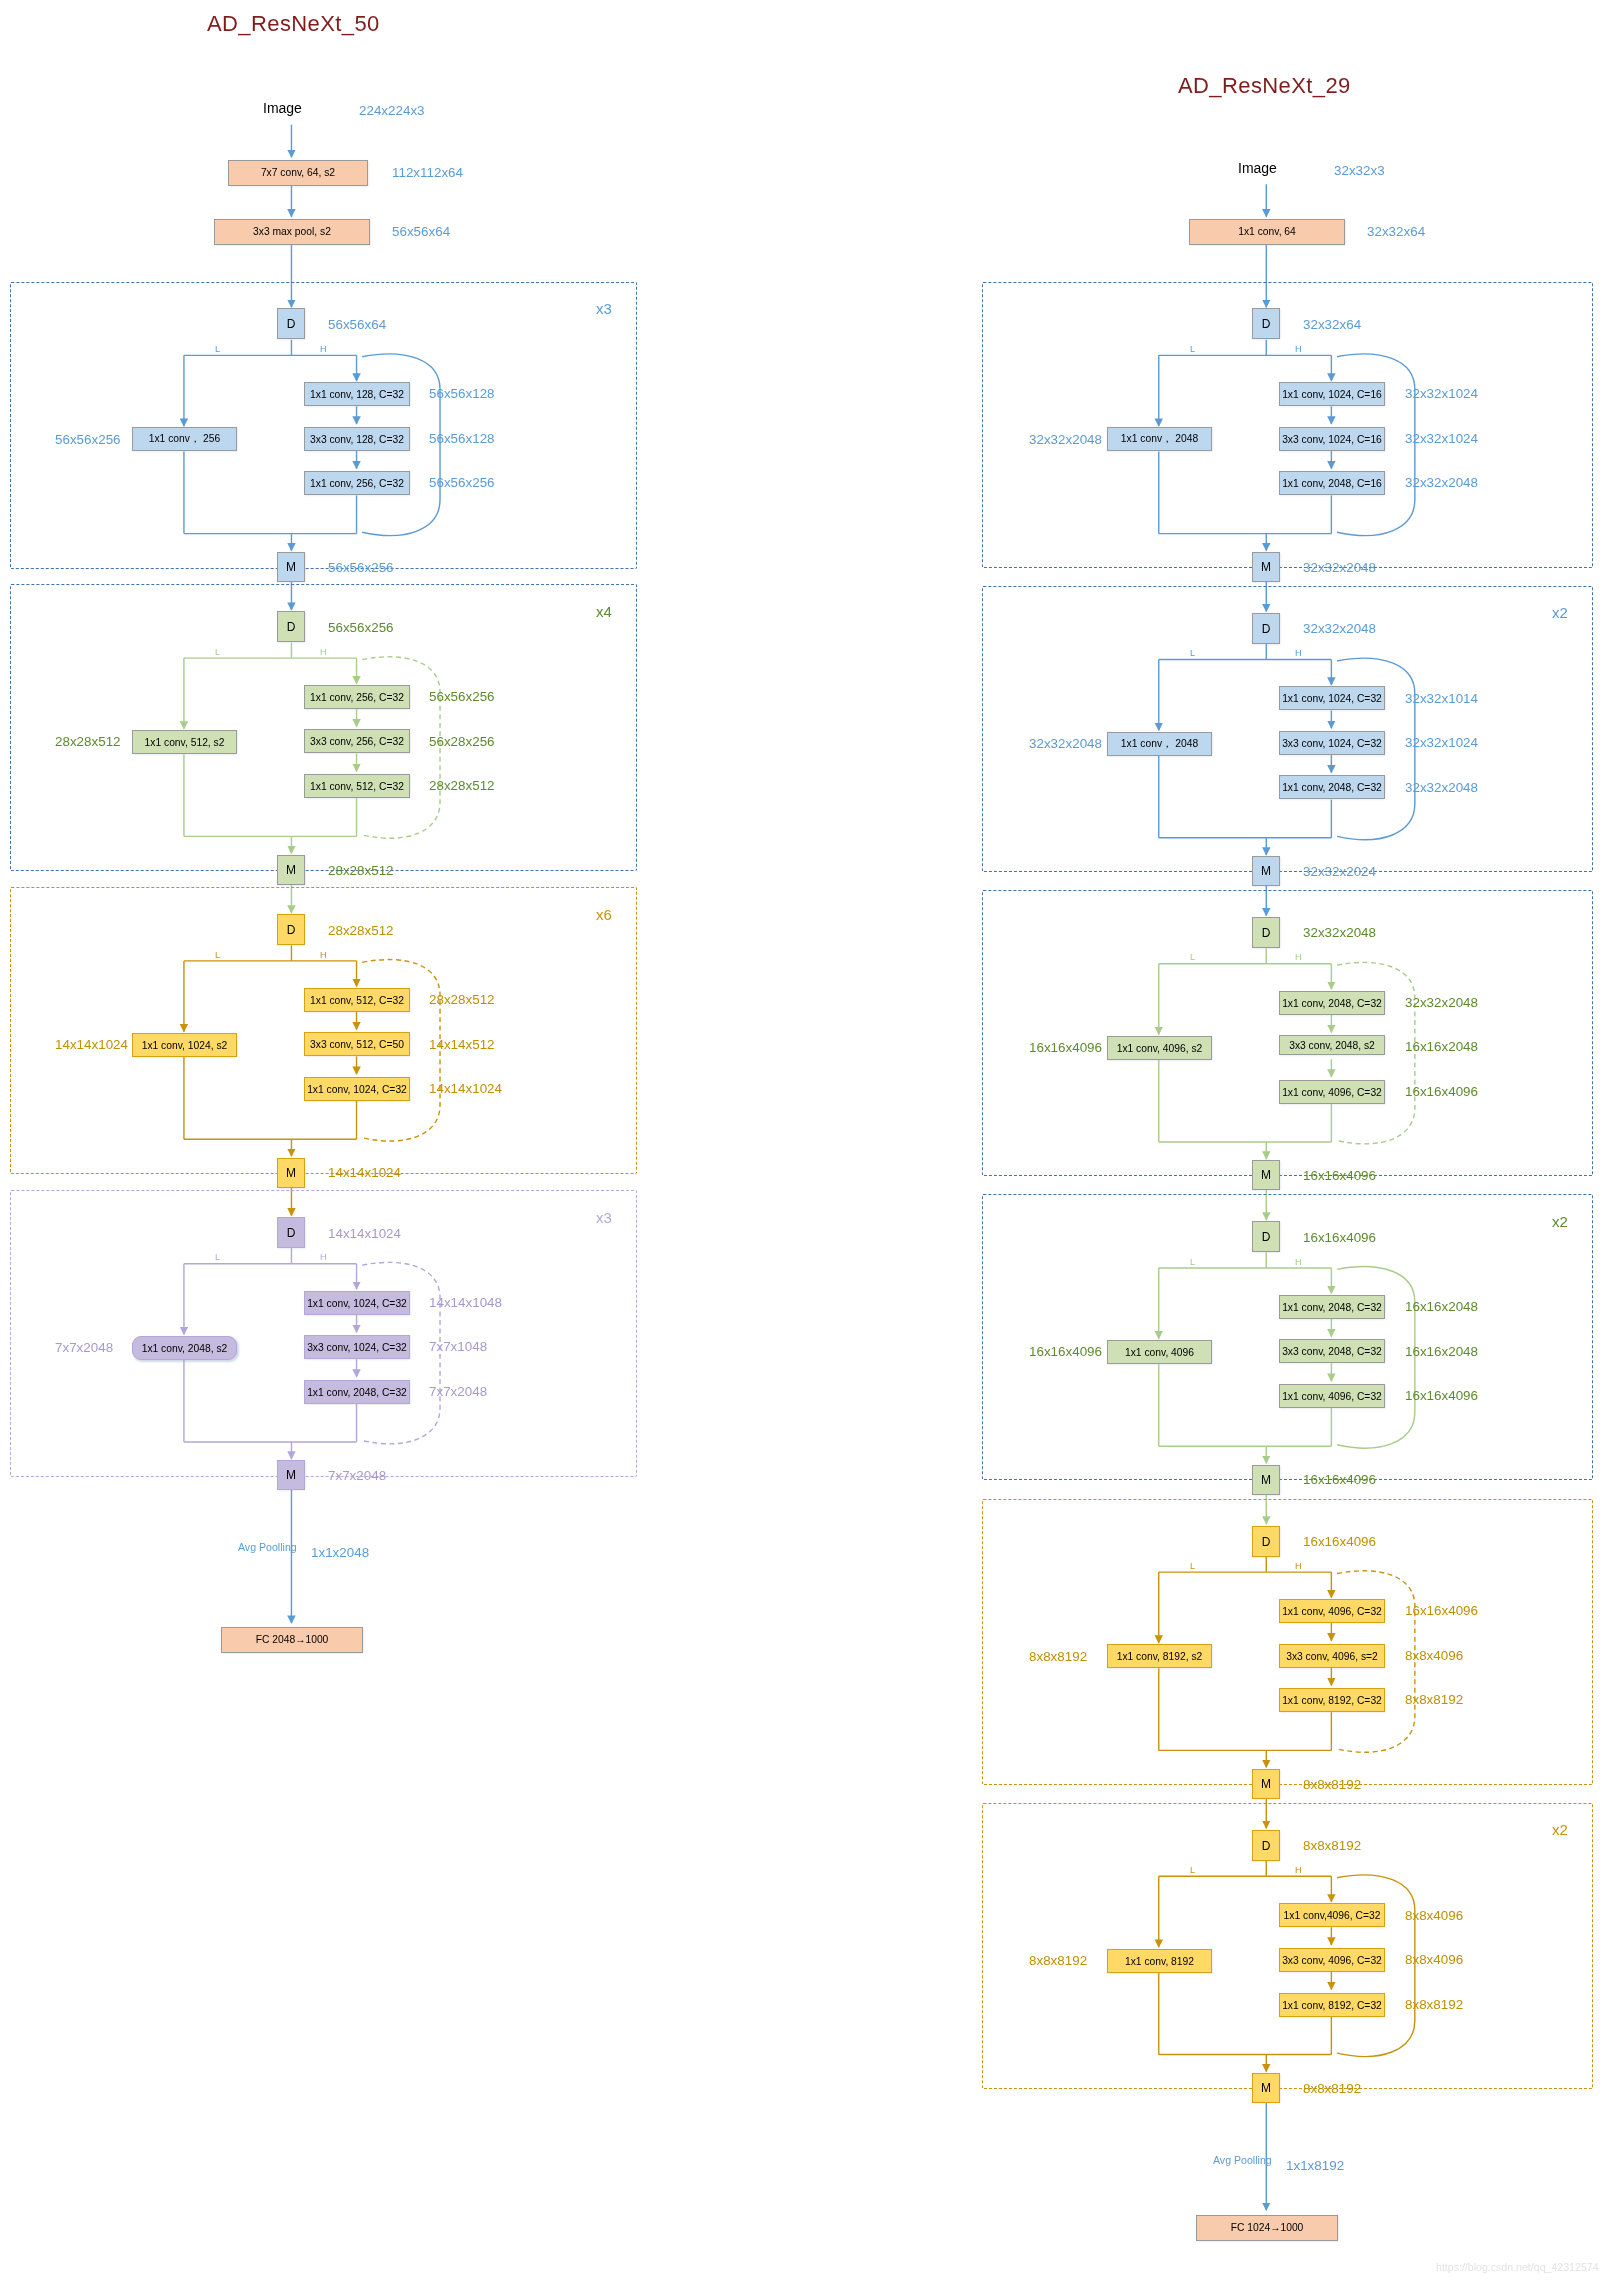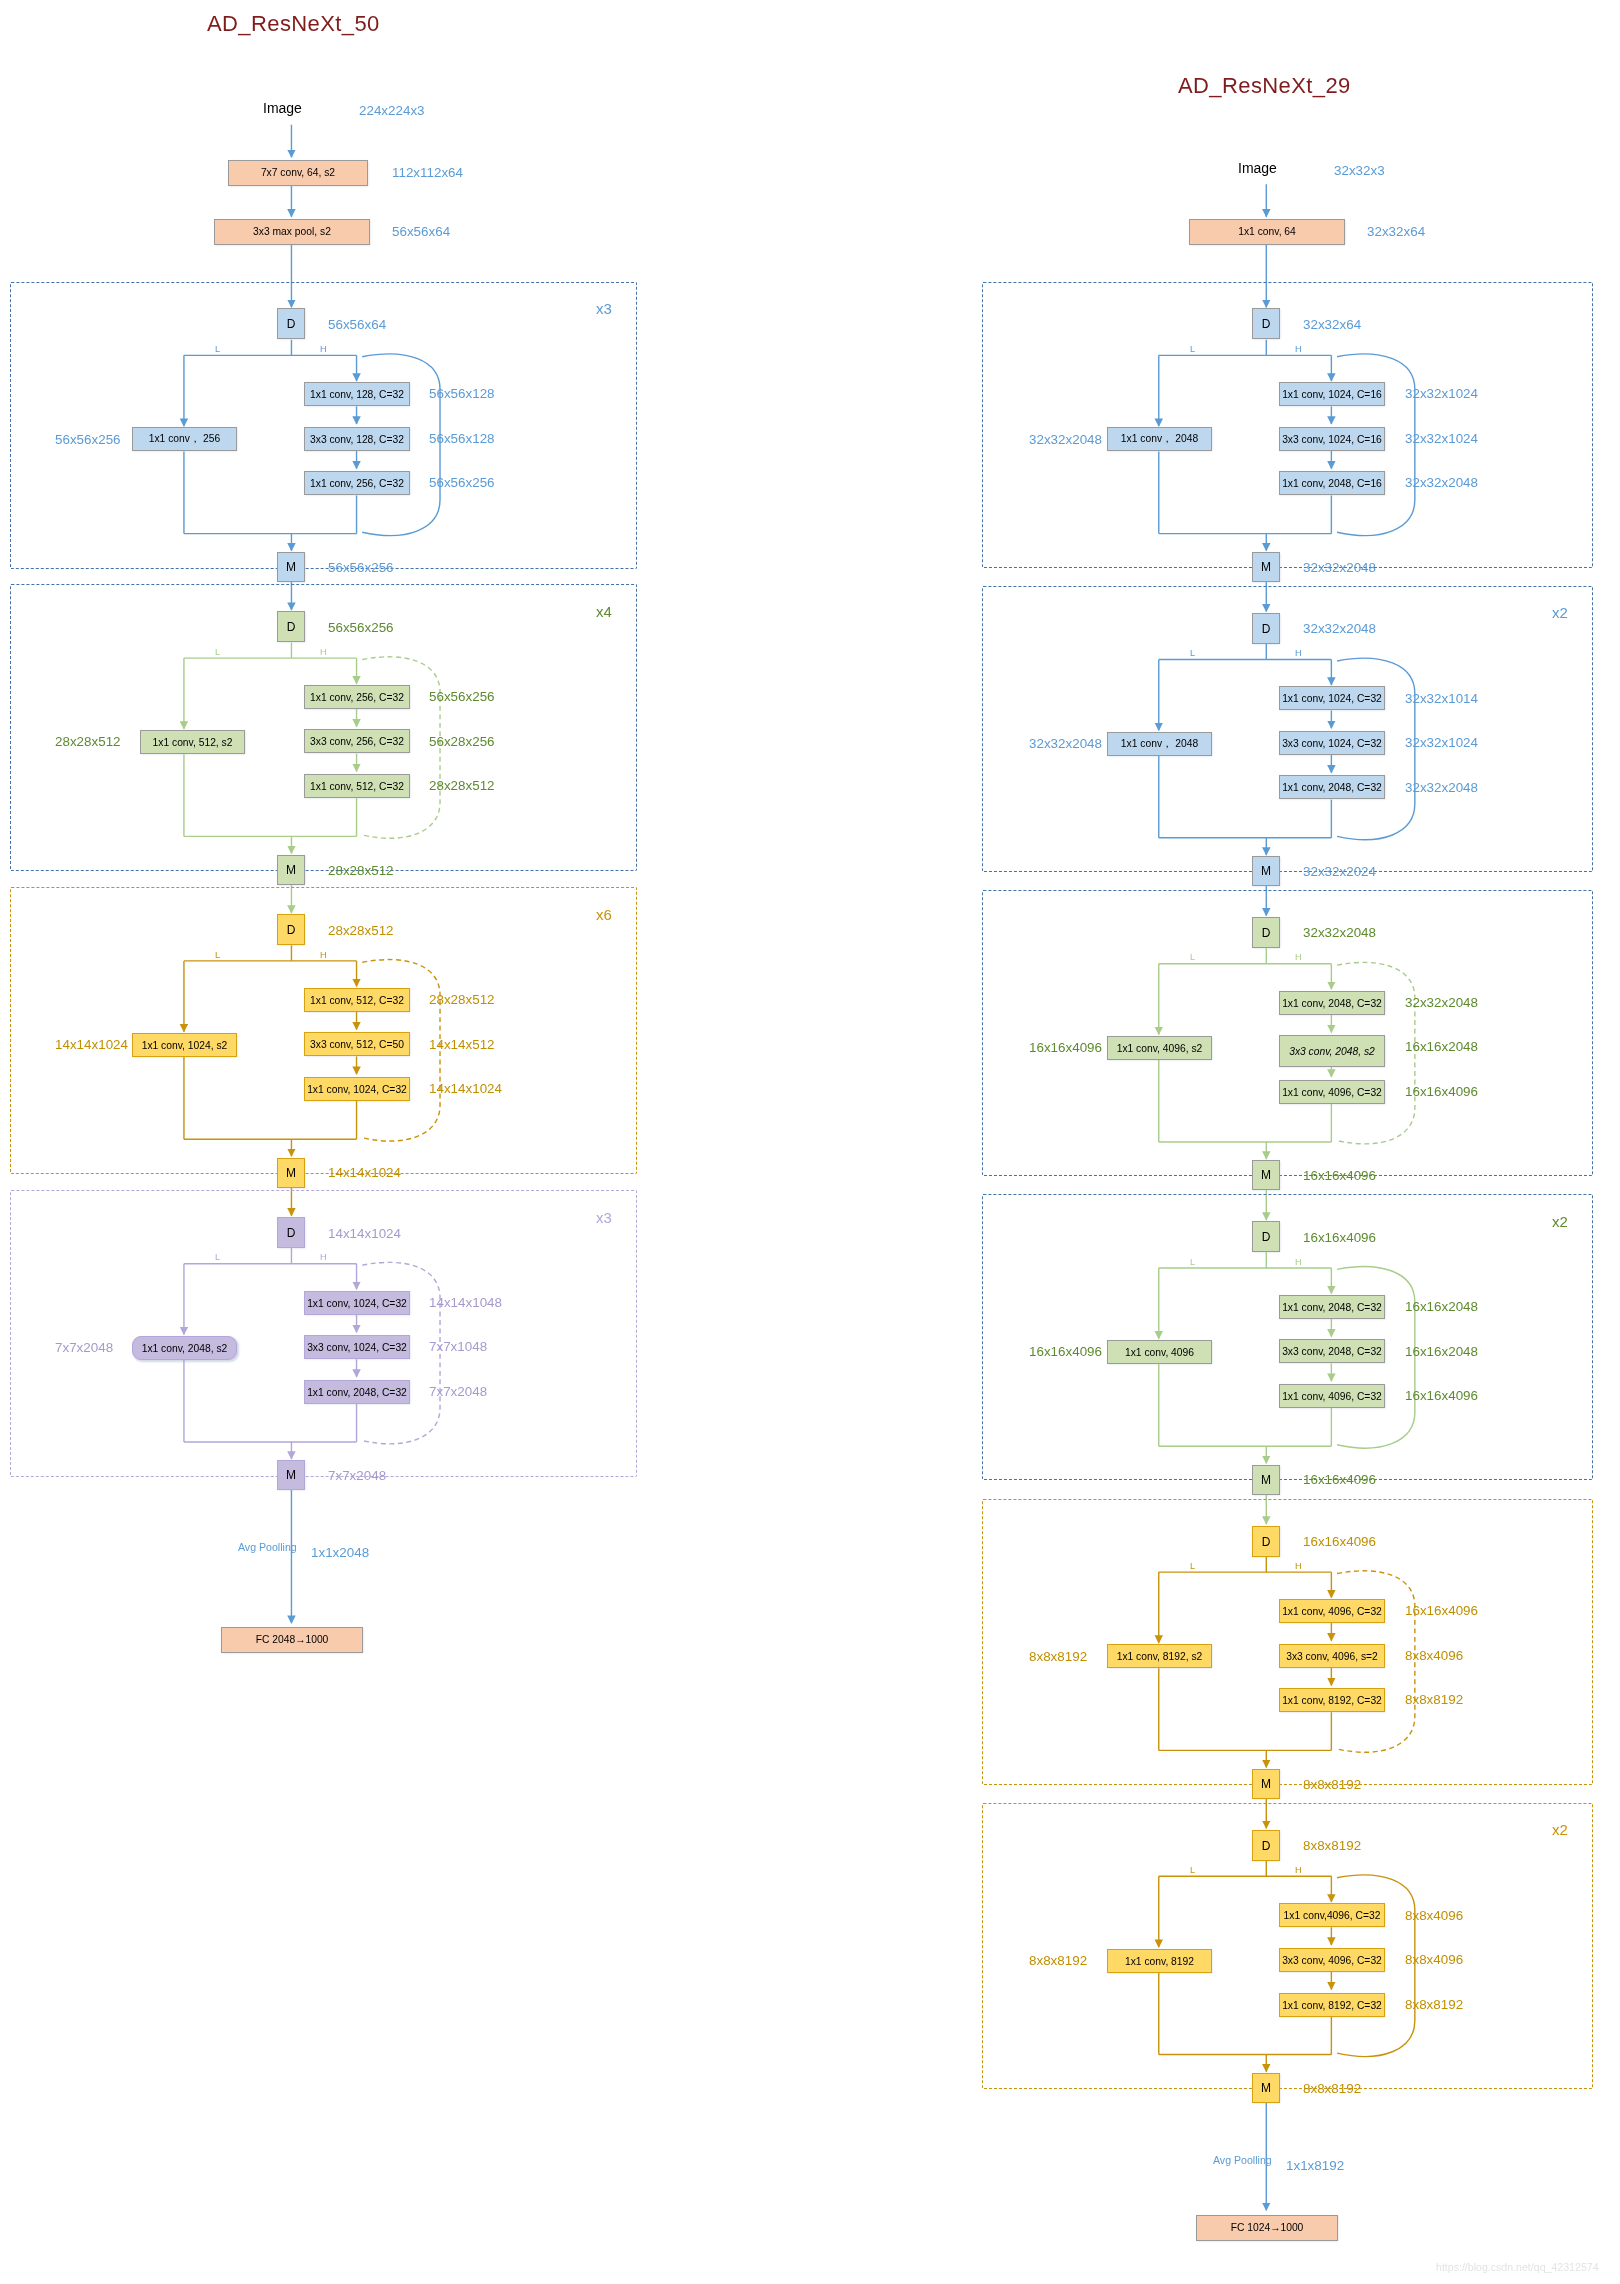--- a/index.html
+++ b/index.html
@@ -225,21 +225,21 @@
       <div class="node sq n-green" style="left:277px;top:611px;width:28px;height:31px;">D</div>
       <div class="dim green" style="left:328px;top:620px;">56x56x256</div>
       <div class="branch-tag" style="left:215px;top:647px;color:#a8cd8a;">L</div>
       <div class="branch-tag" style="left:320px;top:647px;color:#a8cd8a;">H</div>
       <div class="node n-green" style="left:304px;top:685px;width:106px;height:24px;">1x1 conv, 256, C=32</div>
       <div class="dim green" style="left:429px;top:689px;">56x56x256</div>
       <div class="node n-green" style="left:304px;top:729px;width:106px;height:24px;">3x3 conv, 256, C=32</div>
       <div class="dim green" style="left:429px;top:734px;">56x28x256</div>
       <div class="node n-green" style="left:304px;top:774px;width:106px;height:24px;">1x1 conv, 512, C=32</div>
       <div class="dim green" style="left:429px;top:778px;">28x28x512</div>
-      <div class="node n-green" style="left:132px;top:730px;width:105px;height:24px;margin-left:8px;">1x1 conv, 512, s2</div>
+      <div class="node n-green" style="left:132px;top:730px;width:105px;height:24px;">1x1 conv, 512, s2</div>
       <div class="dim green" style="left:55px;top:734px;">28x28x512</div>
       <div class="node sq n-green" style="left:277px;top:855px;width:28px;height:30px;">M</div>
       <div class="dim green" style="left:328px;top:863px;">28x28x512</div>
       <div class="stage-box" style="left:10px;top:887px;width:627px;height:287px;border-color:#c9920b;"></div>
       <div class="repeat-label" style="left:596px;top:906px;color:#c9920b;">x6</div>
       <div class="node sq n-gold" style="left:277px;top:914px;width:28px;height:31px;">D</div>
       <div class="dim gold" style="left:328px;top:923px;">28x28x512</div>
       <div class="branch-tag" style="left:215px;top:950px;color:#c9920b;">L</div>
       <div class="branch-tag" style="left:320px;top:950px;color:#c9920b;">H</div>
       <div class="node n-gold" style="left:304px;top:988px;width:106px;height:24px;">1x1 conv, 512, C=32</div>
@@ -307,21 +307,21 @@
       <div class="dim blue" style="left:1029px;top:736px;">32x32x2048</div>
       <div class="node sq n-blue" style="left:1252px;top:856px;width:28px;height:30px;">M</div>
       <div class="dim blue" style="left:1303px;top:864px;">32x32x2024</div>
       <div class="stage-box" style="left:982px;top:890px;width:611px;height:286px;border-color:#4472a8;"></div>
       <div class="node sq n-green" style="left:1252px;top:917px;width:28px;height:31px;">D</div>
       <div class="dim green" style="left:1303px;top:925px;">32x32x2048</div>
       <div class="branch-tag" style="left:1190px;top:952px;color:#a8cd8a;">L</div>
       <div class="branch-tag" style="left:1295px;top:952px;color:#a8cd8a;">H</div>
       <div class="node n-green" style="left:1279px;top:991px;width:106px;height:24px;">1x1 conv, 2048, C=32</div>
       <div class="dim green" style="left:1405px;top:995px;">32x32x2048</div>
-      <div class="node n-green" style="left:1279px;top:1035px;width:106px;height:32px;font-style:italic;">3x3 conv, 2048, s2</div>
+      <div class="node n-green" style="left:1279px;top:1035px;width:106px;height:20px;">3x3 conv, 2048, s2</div>
       <div class="dim green" style="left:1405px;top:1039px;">16x16x2048</div>
       <div class="node n-green" style="left:1279px;top:1080px;width:106px;height:24px;">1x1 conv, 4096, C=32</div>
       <div class="dim green" style="left:1405px;top:1084px;">16x16x4096</div>
       <div class="node n-green" style="left:1107px;top:1036px;width:105px;height:24px;">1x1 conv, 4096, s2</div>
       <div class="dim green" style="left:1029px;top:1040px;">16x16x4096</div>
       <div class="node sq n-green" style="left:1252px;top:1160px;width:28px;height:30px;">M</div>
       <div class="dim green" style="left:1303px;top:1168px;">16x16x4096</div>
       <div class="stage-box" style="left:982px;top:1194px;width:611px;height:286px;border-color:#4472a8;"></div>
       <div class="repeat-label" style="left:1552px;top:1213px;color:#5d8a2f;">x2</div>
       <div class="node sq n-green" style="left:1252px;top:1221px;width:28px;height:31px;">D</div>

